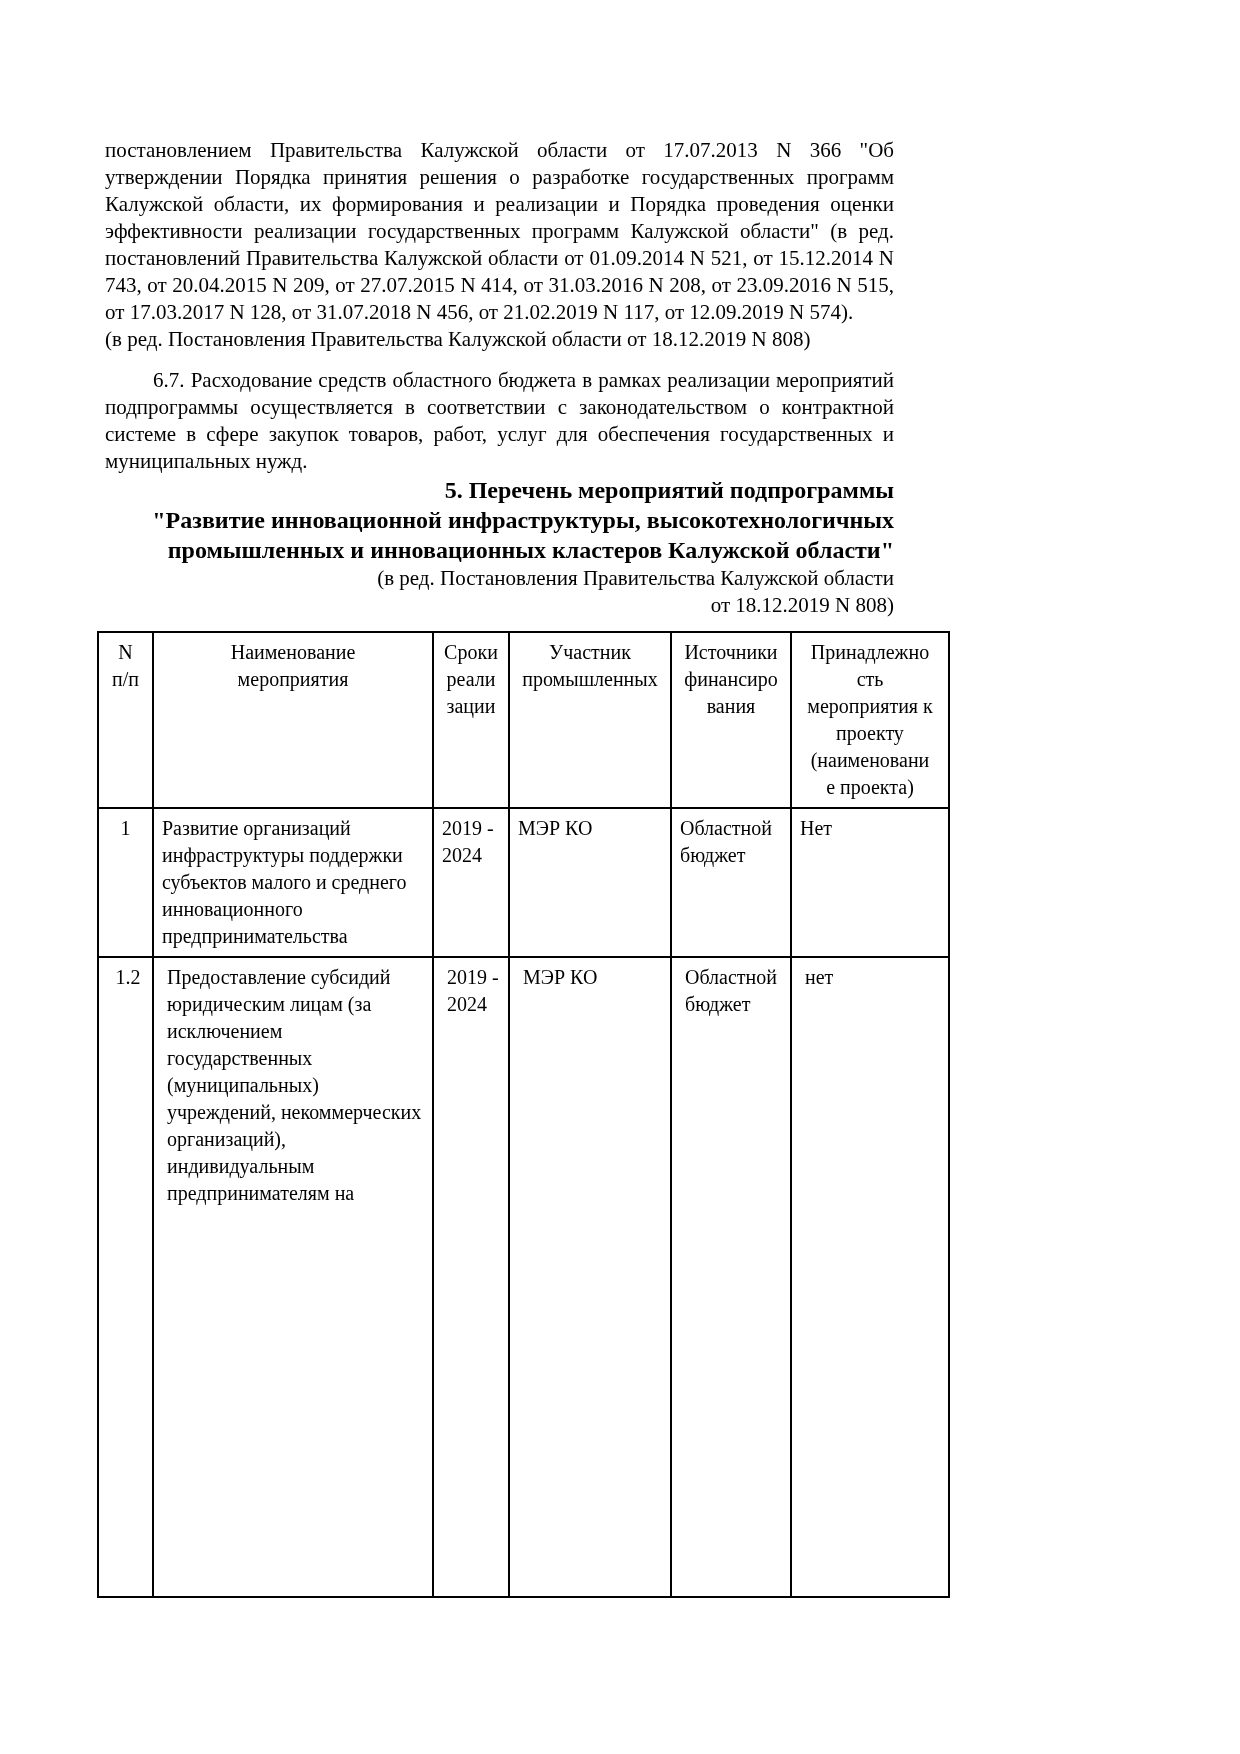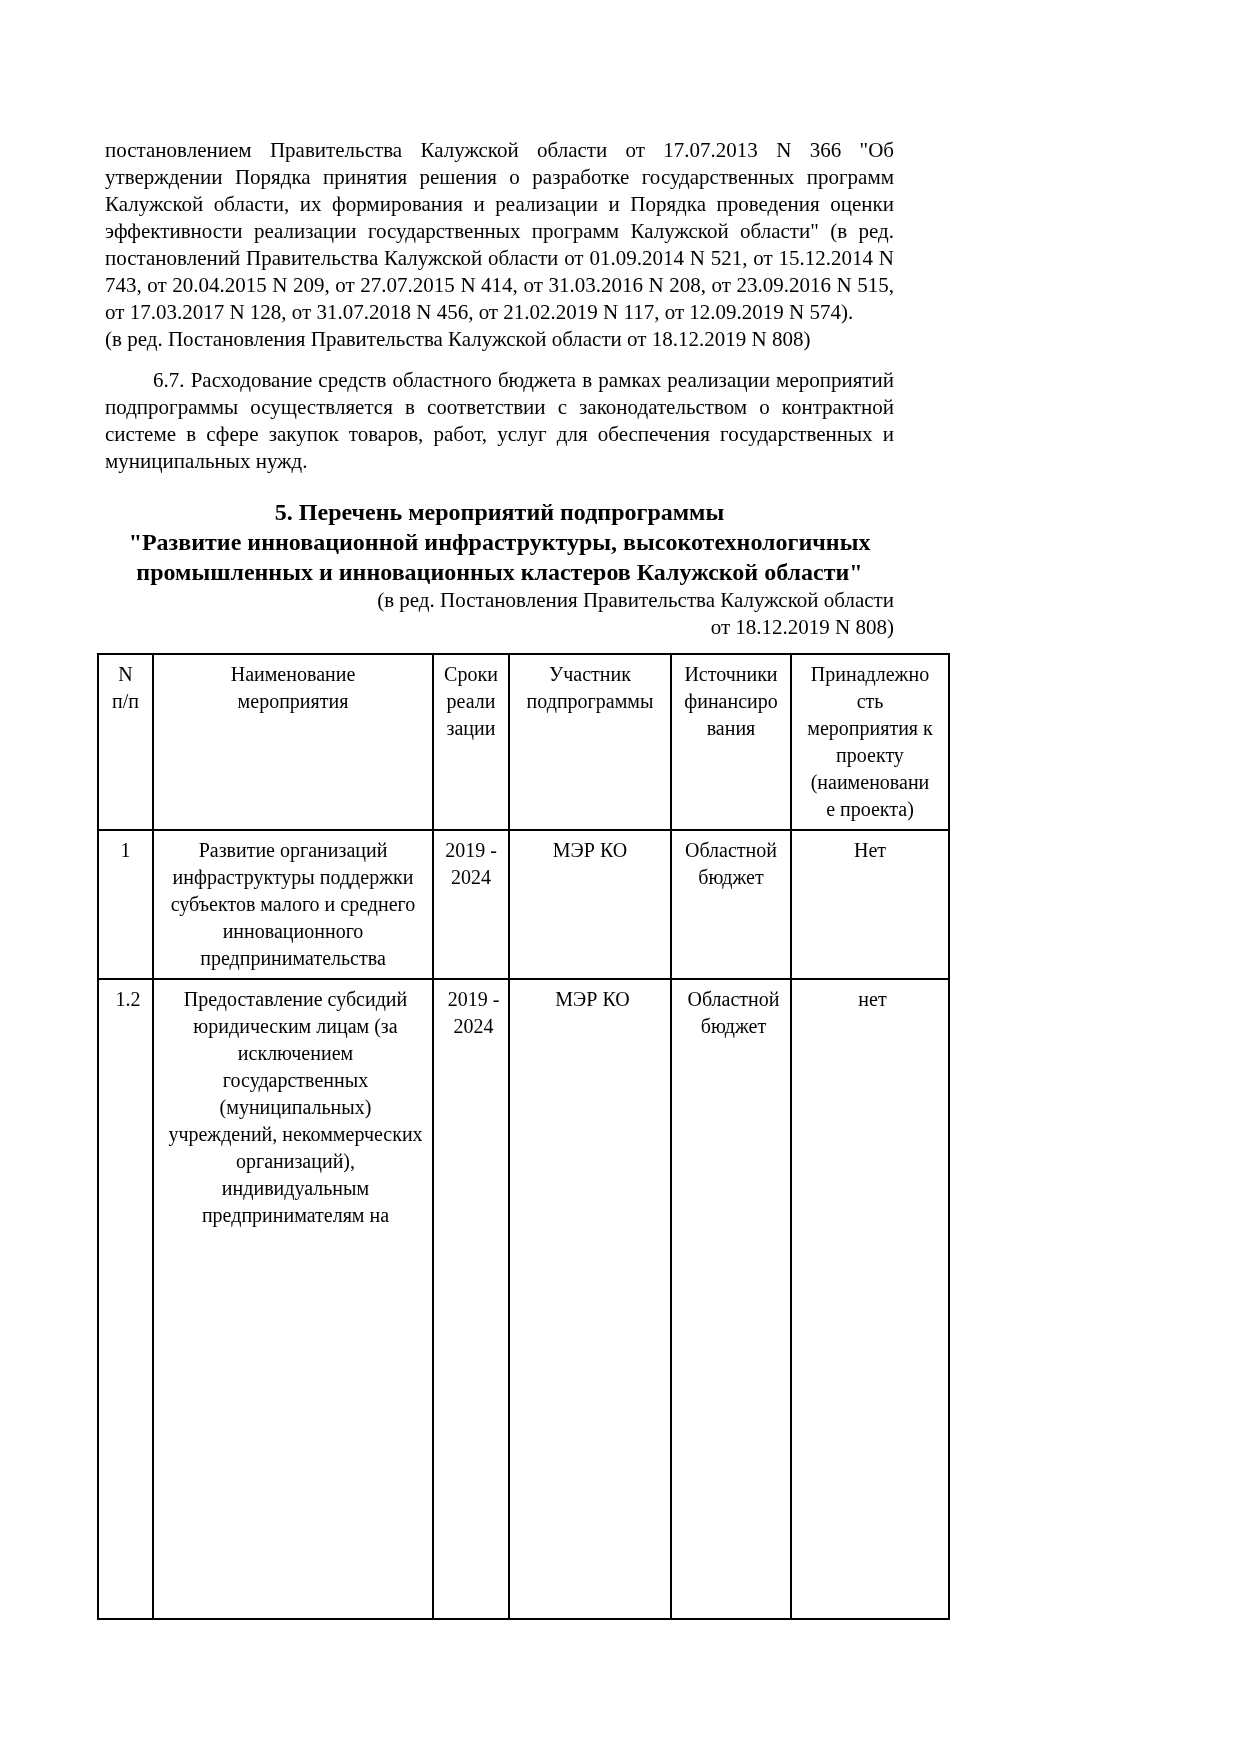--- a/index.html
+++ b/index.html
@@ -7,36 +7,36 @@
   body { font-family:"Liberation Serif","DejaVu Serif",serif; color:#000; }
   .page {
     width:999px; height:1754px; background:#fff; overflow:hidden;
     padding:137px 105px 0 105px; position:relative;
   }
   .para { font-size:21px; line-height:27px; }
   .justify { text-align:justify; }
   .indent46 { text-indent:48px; margin-top:14px; }
   .edit-note { margin-top:0; }
   .heading {
-    margin-top:22px; text-align:center; font-weight:bold;
+    text-align:right; font-weight:bold;
     font-size:24px; line-height:30px; white-space:pre-line;
   }
   .heading-note {
     text-align:right; font-size:21px; line-height:27px; white-space:pre-line;
   }
   .doc-table {
     border-collapse:collapse; table-layout:fixed;
     width:851px; margin-left:-8px; margin-top:12px;
   }
   .doc-table th, .doc-table td {
     border:2px solid #000; vertical-align:top;
     padding:6px 8px; font-size:20px; line-height:27px; font-weight:normal;
   }
   .doc-table th { text-align:center; white-space:pre-line; }
-  .doc-table td { text-align:center; }
+  .doc-table td { text-align:left; }
   .doc-table td.num { text-align:center; }
   .doc-table tr.cut td { height:640px;padding-left:13px; }
   col.c1{width:55px;} col.c2{width:280px;} col.c3{width:76px;}
   col.c4{width:162px;} col.c5{width:120px;} col.c6{width:158px;}
 </style>
 </head>
 <body>
 
 <div class="page">
 
@@ -65,21 +65,21 @@
     <thead>
       <tr>
         <th>N
 п/п</th>
         <th>Наименование
 мероприятия</th>
         <th>Сроки
 реали
 зации</th>
         <th>Участник
-подпрограммы</th>
+промышленных</th>
         <th>Источники
 финансиро
 вания</th>
         <th>Принадлежно
 сть
 мероприятия к
 проекту
 (наименовани
 е проекта)</th>
       </tr>

